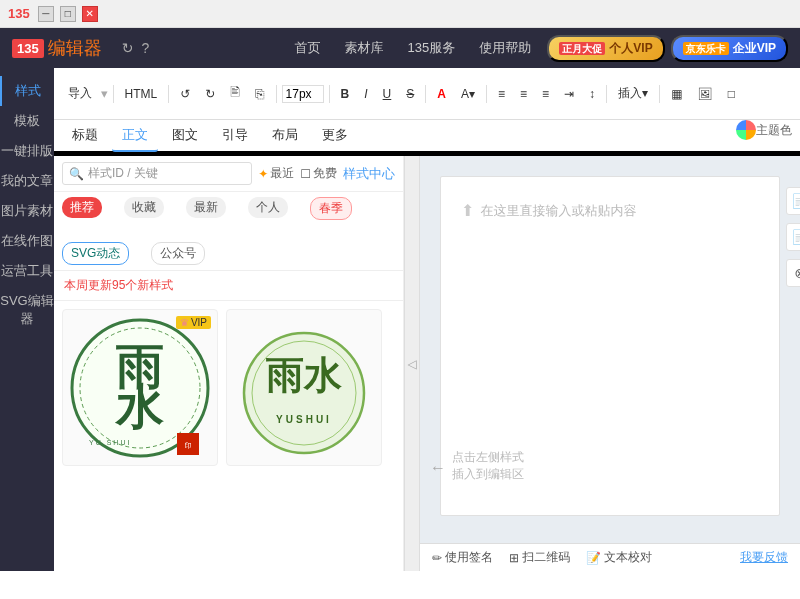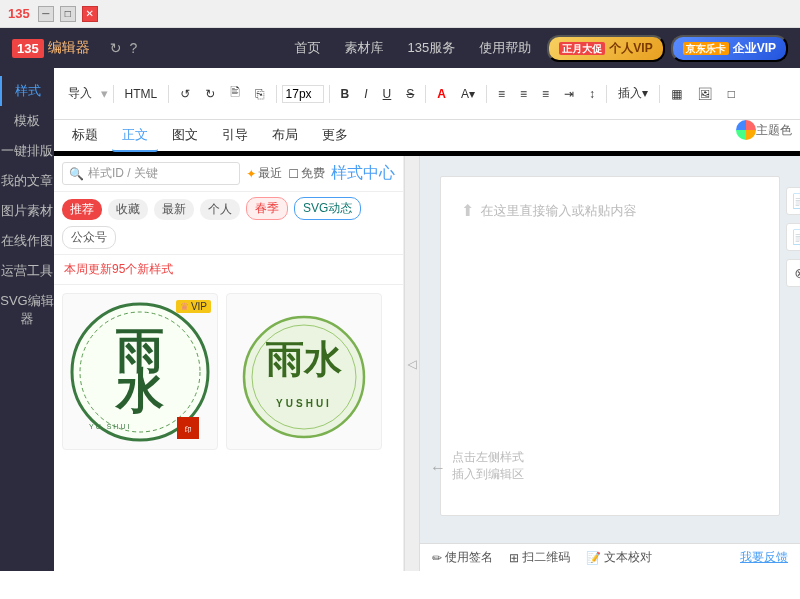--- a/index.html
+++ b/index.html
@@ -54,22 +54,22 @@
     .navbar-logo .logo-icon {
       background: #e44;
       color: #fff;
       font-weight: bold;
       font-size: 13px;
       padding: 2px 5px;
       border-radius: 2px;
       margin-right: 4px;
     }
     .navbar-logo .logo-text {
-      color: #fdba74;
-      font-size: 14px;
+      color: #f97316;
+      font-size: 18px;
       font-family: Liberation Serif, serif;
     }
     .navbar-refresh {
       color: #aaa;
       margin-right: 8px;
       cursor: pointer;
       font-size: 14px;
     }
     .navbar-help {
       color: #aaa;
@@ -260,33 +260,33 @@
       display: flex; align-items: center; gap: 2px;
     }
     .search-recent .wand { color: #f90; }
     .search-free {
       font-size: 12px;
       color: #666;
       cursor: pointer;
       display: flex; align-items: center; gap: 2px;
     }
     .style-center-btn {
-      font-size: 16px;
+      font-size: 13px;
       color: #4a9ff5;
       cursor: pointer;
       background: none;
       border: none;
       white-space: nowrap;
     }
 
     .filter-bar {
       display: flex;
-      align-items: flex-end;
+      align-items: flex-start;
       padding: 5px 8px;
-      gap: 6px;
+      gap: 22px;
       border-bottom: 1px solid #eee;
       flex-wrap: wrap;
     }
     .filter-tag {
       padding: 2px 8px;
       font-size: 12px;
       border-radius: 10px;
       cursor: pointer;
       background: #f0f0f0;
       color: #555;

